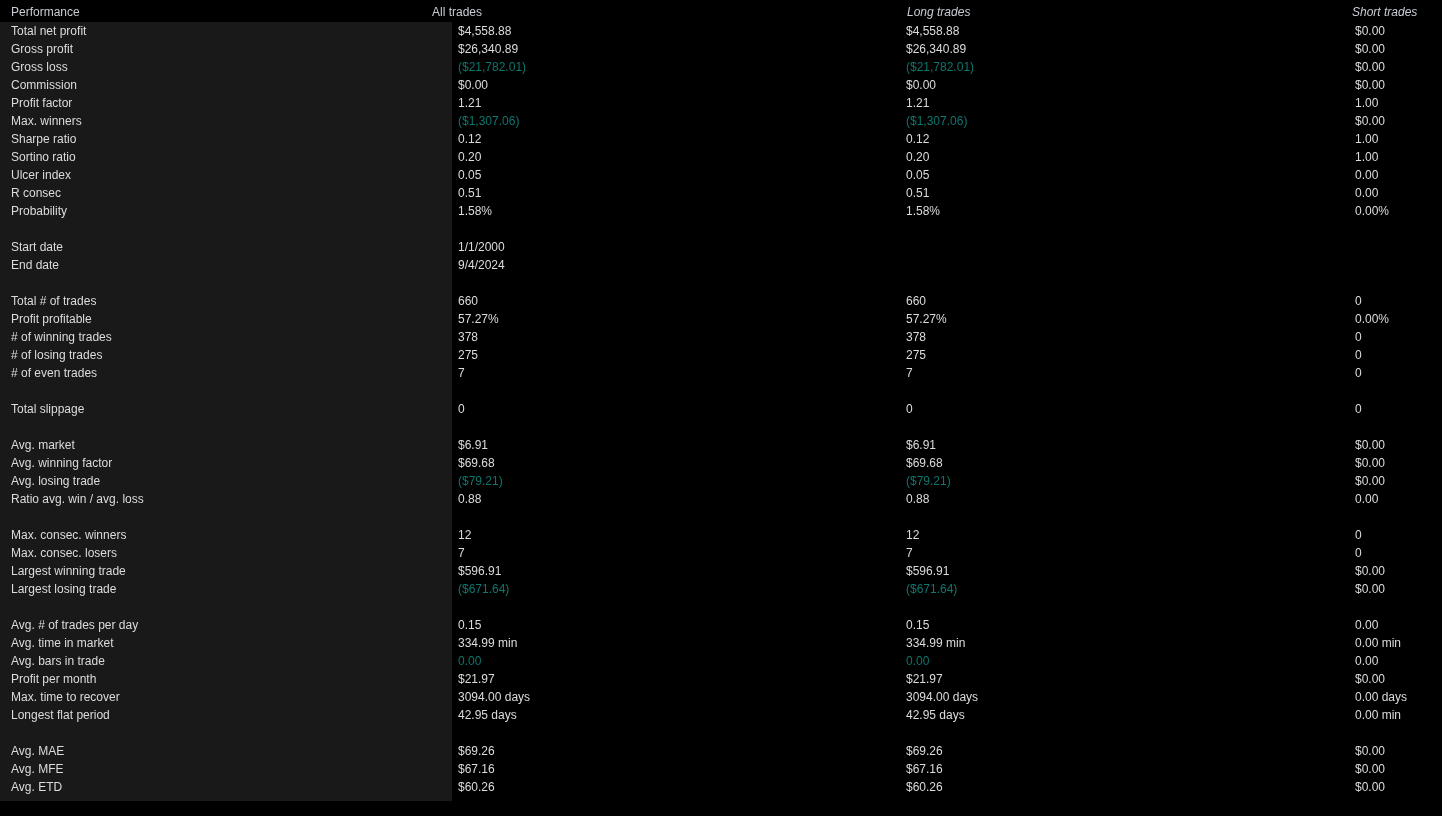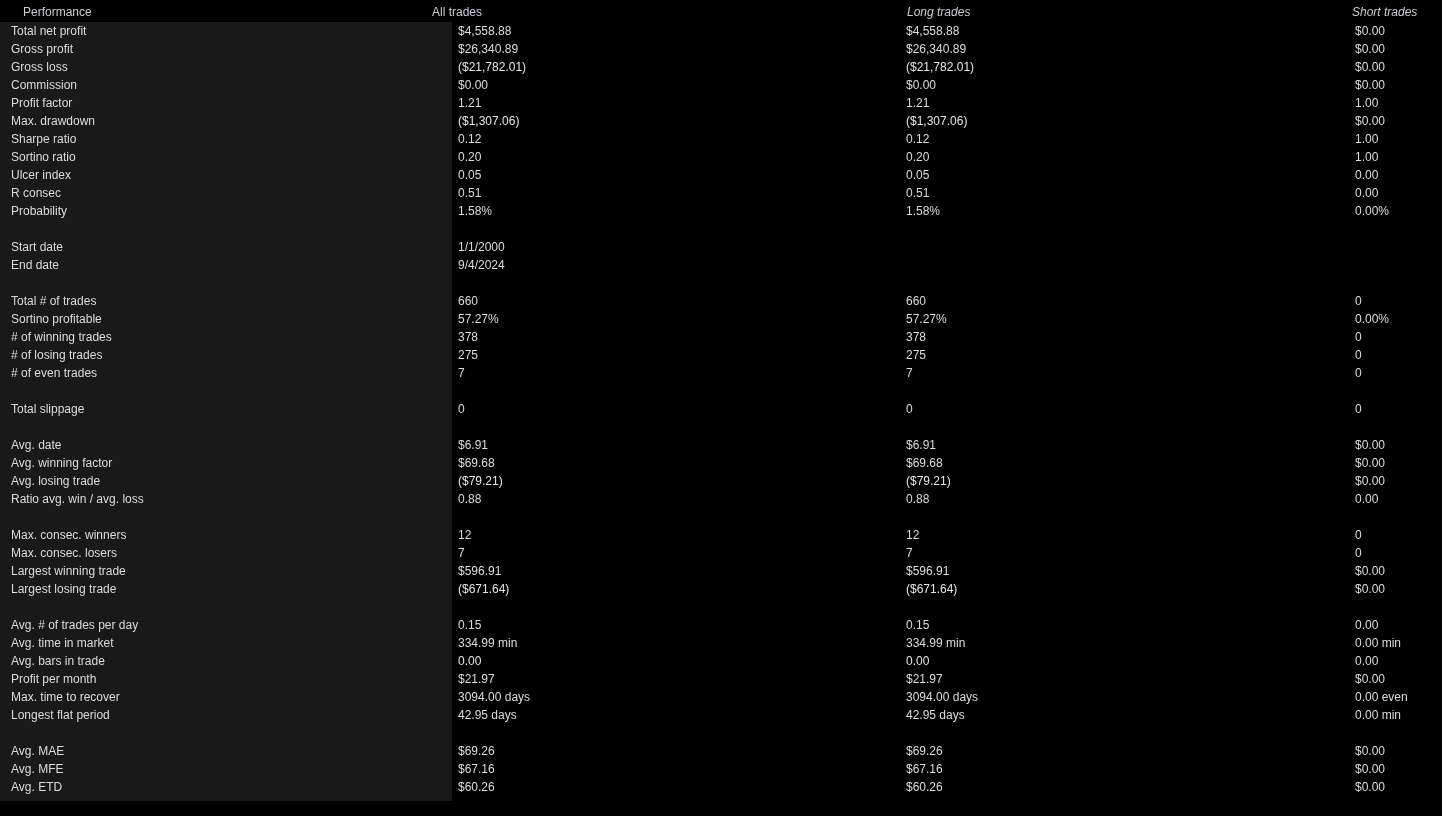--- a/index.html
+++ b/index.html
@@ -37,21 +37,21 @@
     height: 22px;
   }
   .header-cell {
     position: absolute;
     top: 5px;
     font-size: 12px;
     line-height: 14px;
     color: #c8cdd4;
     white-space: nowrap;
   }
-  .h-perf  { left: 23px; }
+  .h-perf  { left: 11px; }
   .h-all   { left: 432px; }
   .h-long  { left: 907px; font-style: italic; }
   .h-short { left: 1352px; font-style: italic; }
 
   .rows {
     position: absolute;
     left: 0;
     top: 22px;
     width: 1437px;
   }
@@ -68,21 +68,21 @@
     font-size: 12px;
     line-height: 14px;
     color: #dcdcdc;
     white-space: nowrap;
   }
   .c-label { left: 11px; }
   .c-all   { left: 458px; }
   .c-long  { left: 906px; }
   .c-short { left: 1355px; }
 
-  .neg { color: #e5e5e5; }
+  .neg { color: #0f766e; }
 </style>
 </head>
 <body>
 
 <div id="report">
 
   <div class="label-panel"></div>
 
   <div class="header-row">
     <div class="header-cell h-perf">Performance</div>
@@ -116,21 +116,21 @@
         <div class="cell c-long">$0.00</div>
         <div class="cell c-short">$0.00</div>
       </div>
       <div class="row">
         <div class="cell c-label">Profit factor</div>
         <div class="cell c-all">1.21</div>
         <div class="cell c-long">1.21</div>
         <div class="cell c-short">1.00</div>
       </div>
       <div class="row">
-        <div class="cell c-label">Max. drawdown</div>
+        <div class="cell c-label">Max. winners</div>
         <div class="cell c-all neg">($1,307.06)</div>
         <div class="cell c-long neg">($1,307.06)</div>
         <div class="cell c-short">$0.00</div>
       </div>
       <div class="row">
         <div class="cell c-label">Sharpe ratio</div>
         <div class="cell c-all">0.12</div>
         <div class="cell c-long">0.12</div>
         <div class="cell c-short">1.00</div>
       </div>
@@ -172,21 +172,21 @@
         <div class="cell c-short"></div>
       </div>
       <div class="row spacer"></div>
       <div class="row">
         <div class="cell c-label">Total # of trades</div>
         <div class="cell c-all">660</div>
         <div class="cell c-long">660</div>
         <div class="cell c-short">0</div>
       </div>
       <div class="row">
-        <div class="cell c-label">Sortino profitable</div>
+        <div class="cell c-label">Profit profitable</div>
         <div class="cell c-all">57.27%</div>
         <div class="cell c-long">57.27%</div>
         <div class="cell c-short">0.00%</div>
       </div>
       <div class="row">
         <div class="cell c-label"># of winning trades</div>
         <div class="cell c-all">378</div>
         <div class="cell c-long">378</div>
         <div class="cell c-short">0</div>
       </div>
@@ -204,21 +204,21 @@
       </div>
       <div class="row spacer"></div>
       <div class="row">
         <div class="cell c-label">Total slippage</div>
         <div class="cell c-all">0</div>
         <div class="cell c-long">0</div>
         <div class="cell c-short">0</div>
       </div>
       <div class="row spacer"></div>
       <div class="row">
-        <div class="cell c-label">Avg. date</div>
+        <div class="cell c-label">Avg. market</div>
         <div class="cell c-all">$6.91</div>
         <div class="cell c-long">$6.91</div>
         <div class="cell c-short">$0.00</div>
       </div>
       <div class="row">
         <div class="cell c-label">Avg. winning factor</div>
         <div class="cell c-all">$69.68</div>
         <div class="cell c-long">$69.68</div>
         <div class="cell c-short">$0.00</div>
       </div>
@@ -281,21 +281,21 @@
       <div class="row">
         <div class="cell c-label">Profit per month</div>
         <div class="cell c-all">$21.97</div>
         <div class="cell c-long">$21.97</div>
         <div class="cell c-short">$0.00</div>
       </div>
       <div class="row">
         <div class="cell c-label">Max. time to recover</div>
         <div class="cell c-all">3094.00 days</div>
         <div class="cell c-long">3094.00 days</div>
-        <div class="cell c-short">0.00 even</div>
+        <div class="cell c-short">0.00 days</div>
       </div>
       <div class="row">
         <div class="cell c-label">Longest flat period</div>
         <div class="cell c-all">42.95 days</div>
         <div class="cell c-long">42.95 days</div>
         <div class="cell c-short">0.00 min</div>
       </div>
       <div class="row spacer"></div>
       <div class="row">
         <div class="cell c-label">Avg. MAE</div>

